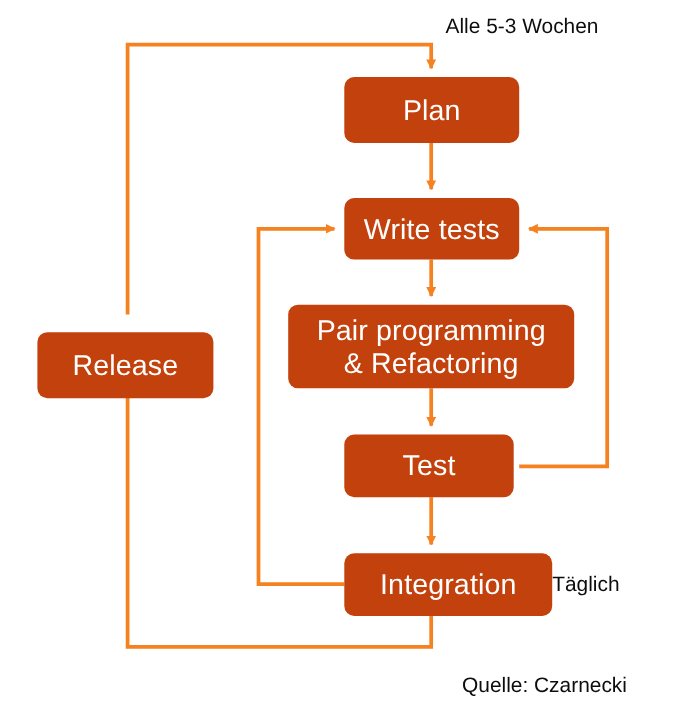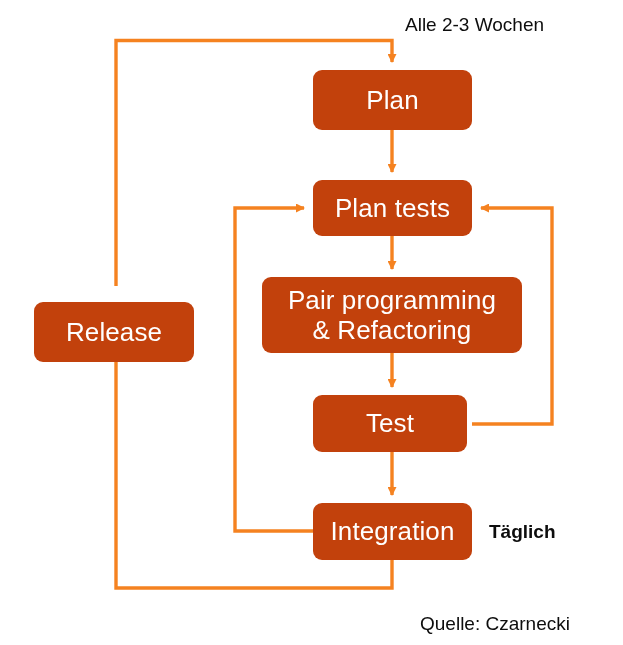--- a/index.html
+++ b/index.html
@@ -93,39 +93,39 @@
 
       <path d="M392,560 L392,588 L116,588 L116,353" marker-end="url(#ah-up)"></path>
     </g>
   </svg>
 
   <div class="node" style="left:313px; top:70px; width:159px; height:60px;">
     <span class="node-label">Plan</span>
   </div>
 
   <div class="node" style="left:313px; top:180px; width:159px; height:56px;">
-    <span class="node-label">Plan tests</span>
+    <span class="node-label">Write tests</span>
   </div>
 
   <div class="node" style="left:262px; top:277px; width:260px; height:76px;align-items:center;">
     <span class="node-label">Pair programming
 &amp; Refactoring</span>
   </div>
 
   <div class="node" style="left:313px; top:395px; width:154px; height:57px;">
     <span class="node-label">Test</span>
   </div>
 
-  <div class="node" style="left:313px; top:503px; width:159px; height:57px;">
+  <div class="node" style="left:313px; top:503px; width:189px; height:57px;">
     <span class="node-label">Integration</span>
   </div>
 
   <div class="node" style="left:34px; top:286px; width:160px; height:60px;margin-top:16px;">
     <span class="node-label">Release</span>
   </div>
 
-  <div class="caption" style="left:405px; top:14px;">Alle 2-3 Wochen</div>
+  <div class="caption" style="left:405px; top:14px;">Alle 5-3 Wochen</div>
 
-  <div class="caption" style="left:489px; top:521px;font-weight:bold;">Täglich</div>
+  <div class="caption" style="left:502px; top:521px;">Täglich</div>
 
   <div class="caption" style="left:420px; top:613px;">Quelle: Czarnecki</div>
 
 </div>
 
 </body></html>

